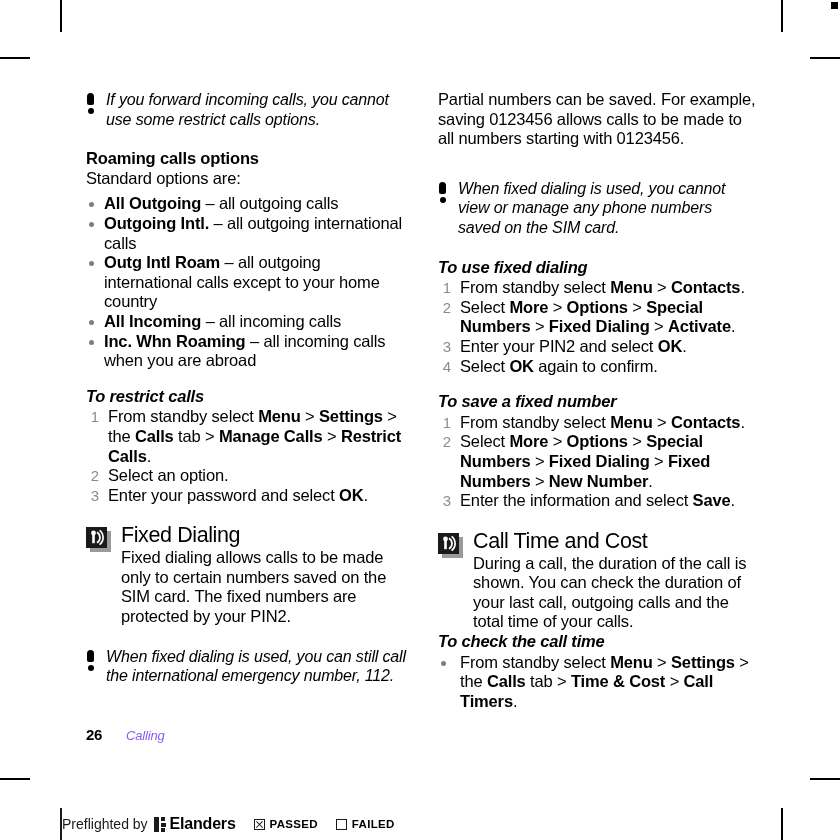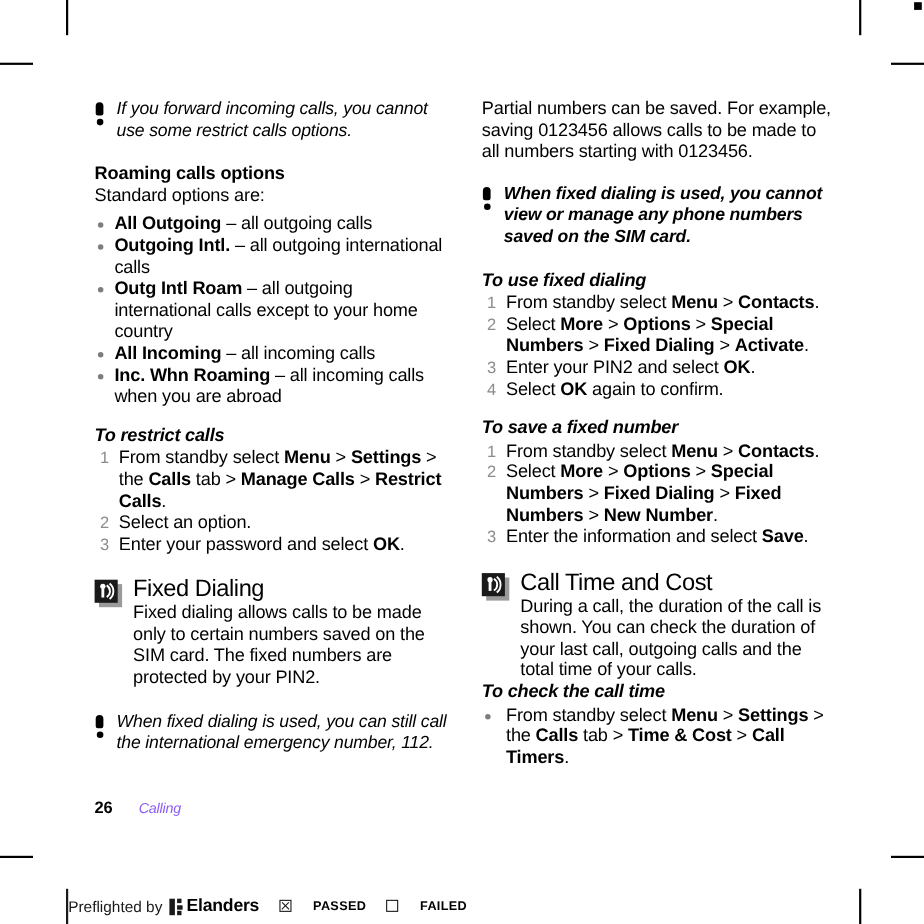--- a/index.html
+++ b/index.html
@@ -249,22 +249,22 @@
     background: #1a1a1a;
     display: block;
   }
   .pf-brand {
     font-size: 16px;
     font-weight: bold;
     letter-spacing: -0.2px;
   }
   .pf-status {
     display: flex;
-    align-items: flex-start;
-    gap: 20px;
+    align-items: flex-end;
+    gap: 5px;
     margin-left: 18px;
   }
   .pf-box {
     position: relative;
     width: 11px; height: 11px;
     border: 1.6px solid #1a1a1a;
     box-sizing: border-box;
   }
   .pf-box.checked::before,
   .pf-box.checked::after {
@@ -354,21 +354,21 @@
         </span>
         <div class="note-text">When fixed dialing is used, you can still call the international emergency number, 112.</div>
       </div>
 
     </div>
 
     <div class="col">
 
       <p class="para">Partial numbers can be saved. For example, saving 0123456 allows calls to be made to all numbers starting with 0123456.</p>
 
-      <div class="note" style="margin-top:18px;font-weight:bold;">
+      <div class="note" style="margin-top:30px;">
         <span class="note-icon">
           <span class="stem"></span>
             <span class="dot"></span>
         </span>
         <div class="note-text">When fixed dialing is used, you cannot view or manage any phone numbers saved on the SIM card.</div>
       </div>
 
       <div>
         <p class="proc-head">To use fixed dialing</p>
         <ol class="steps">

